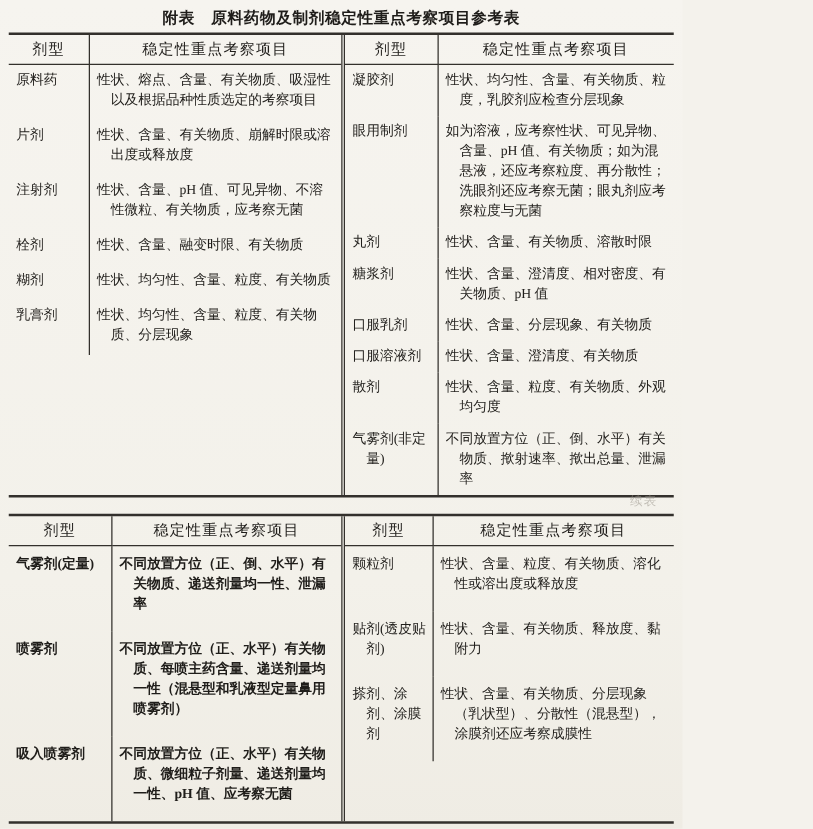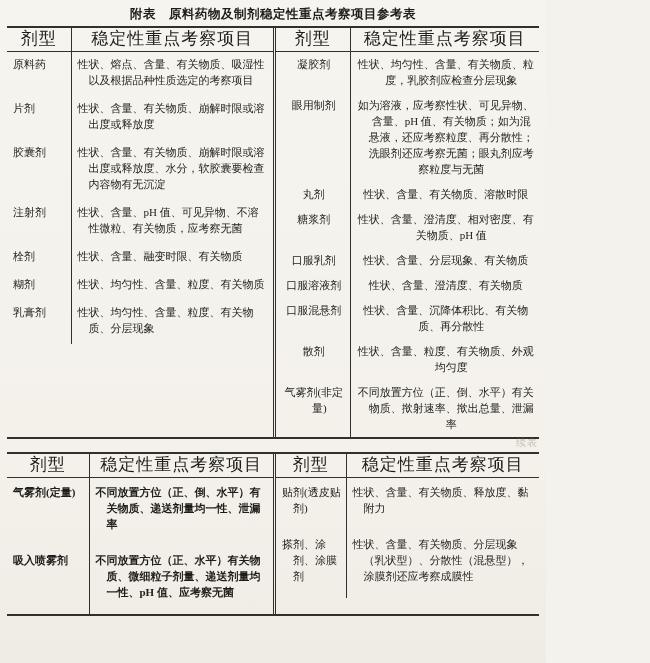--- a/index.html
+++ b/index.html
@@ -25,40 +25,40 @@
   }
   .tbl{
     display:flex;align-items:stretch;
     border-top:2px solid var(--border);
     border-bottom:2px solid var(--border);
   }
   .half{width:50%;}
   .half.right-half{border-left:3px double var(--border);}
   table{border-collapse:collapse;width:100%;table-layout:fixed;}
   th{
-    font-weight:normal;font-size:17px;text-align:center;
+    font-weight:normal;font-size:12px;text-align:center;
     border-bottom:1.5px solid var(--border);
     padding:3px 2px 4px 2px;letter-spacing:1px;
   }
   td{vertical-align:top;}
   th:first-child,td:first-child{border-right:1px solid var(--border);}
   
   .t1l col.colA{width:64px;}
   .t1r col.colA{width:74px;}
   .t2l col.colA{width:82px;}
   .t2r col.colA{width:70px;}
   
   .t1l td{padding:4px 4px 8px 6px;}
-  .t1r td{padding:4px 4px 5px 6px;text-align:center;}
+  .t1r td{padding:4px 4px 5px 6px;}
   .t2l td{padding:6px 4px 14px 6px;font-weight:bold;}
   .t2r td{padding:6px 4px 14px 6px;}
   .hang{padding-left:1em;text-indent:-1em;}
   .between{height:13px;position:relative;}
   .cont{
-    position:absolute;right:1px;top:-4px;
+    position:absolute;right:13px;top:-4px;
     font-size:10px;color:var(--faint);opacity:.55;
     filter:blur(.3px);letter-spacing:1px;
   }
 </style>
 </head>
 <body>
 
 <div class="sheet">
 
   <div class="title">附表　原料药物及制剂稳定性重点考察项目参考表</div>
@@ -89,28 +89,20 @@
 
             <tr>
               <td>
                 <div class="hang">片剂</div>
               </td>
               <td>
                 <div class="hang">性状、含量、有关物质、崩解时限或溶出度或释放度</div>
               </td>
             </tr>
 
-            <tr>
-              <td>
-                <div class="hang">胶囊剂</div>
-              </td>
-              <td>
-                <div class="hang">性状、含量、有关物质、崩解时限或溶出度或释放度、水分，软胶囊要检查内容物有无沉淀</div>
-              </td>
-            </tr>
 
             <tr>
               <td>
                 <div class="hang">注射剂</div>
               </td>
               <td>
                 <div class="hang">性状、含量、pH 值、可见异物、不溶性微粒、有关物质，应考察无菌</div>
               </td>
             </tr>
 
@@ -205,28 +197,20 @@
 
             <tr>
               <td>
                 <div class="hang">口服溶液剂</div>
               </td>
               <td>
                 <div class="hang">性状、含量、澄清度、有关物质</div>
               </td>
             </tr>
 
-            <tr>
-              <td>
-                <div class="hang">口服混悬剂</div>
-              </td>
-              <td>
-                <div class="hang">性状、含量、沉降体积比、有关物质、再分散性</div>
-              </td>
-            </tr>
 
             <tr>
               <td>
                 <div class="hang">散剂</div>
               </td>
               <td>
                 <div class="hang">性状、含量、粒度、有关物质、外观均匀度</div>
               </td>
             </tr>
 
@@ -264,20 +248,28 @@
 
             <tr>
               <td>
                 <div class="hang">气雾剂(定量)</div>
               </td>
               <td>
                 <div class="hang">不同放置方位（正、倒、水平）有关物质、递送剂量均一性、泄漏率</div>
               </td>
             </tr>
 
+            <tr>
+              <td>
+                <div class="hang">喷雾剂</div>
+              </td>
+              <td>
+                <div class="hang">不同放置方位（正、水平）有关物质、每喷主药含量、递送剂量均一性（混悬型和乳液型定量鼻用喷雾剂）</div>
+              </td>
+            </tr>
 
 
             <tr>
               <td>
                 <div class="hang">吸入喷雾剂</div>
               </td>
               <td>
                 <div class="hang">不同放置方位（正、水平）有关物质、微细粒子剂量、递送剂量均一性、pH 值、应考察无菌</div>
               </td>
             </tr>
@@ -292,20 +284,28 @@
             <col>
           </colgroup>
         <thead>
           <tr>
             <th>剂型</th>
             <th>稳定性重点考察项目</th>
           </tr>
         </thead>
         <tbody>
 
+            <tr>
+              <td>
+                <div class="hang">颗粒剂</div>
+              </td>
+              <td>
+                <div class="hang">性状、含量、粒度、有关物质、溶化性或溶出度或释放度</div>
+              </td>
+            </tr>
 
             <tr>
               <td>
                 <div class="hang">贴剂(透皮贴剂)</div>
               </td>
               <td>
                 <div class="hang">性状、含量、有关物质、释放度、黏附力</div>
               </td>
             </tr>
 

